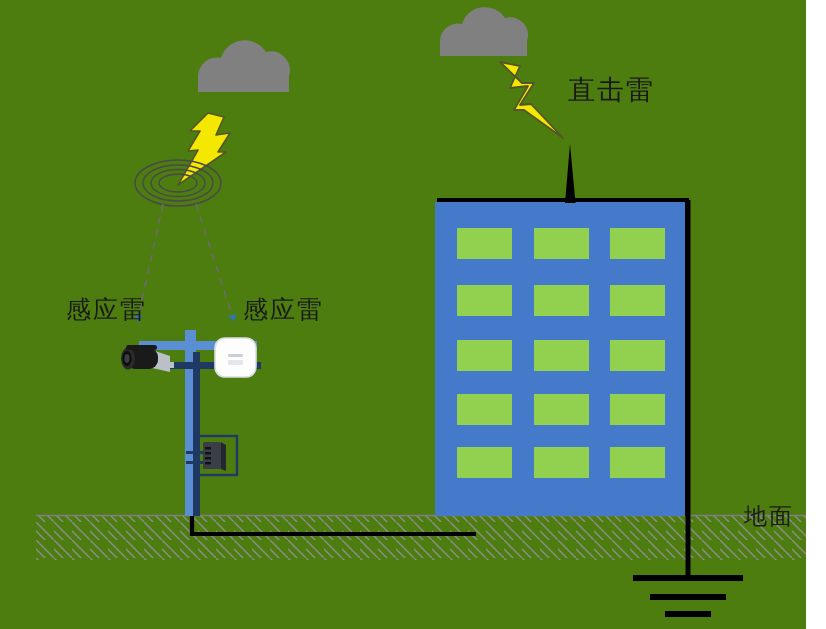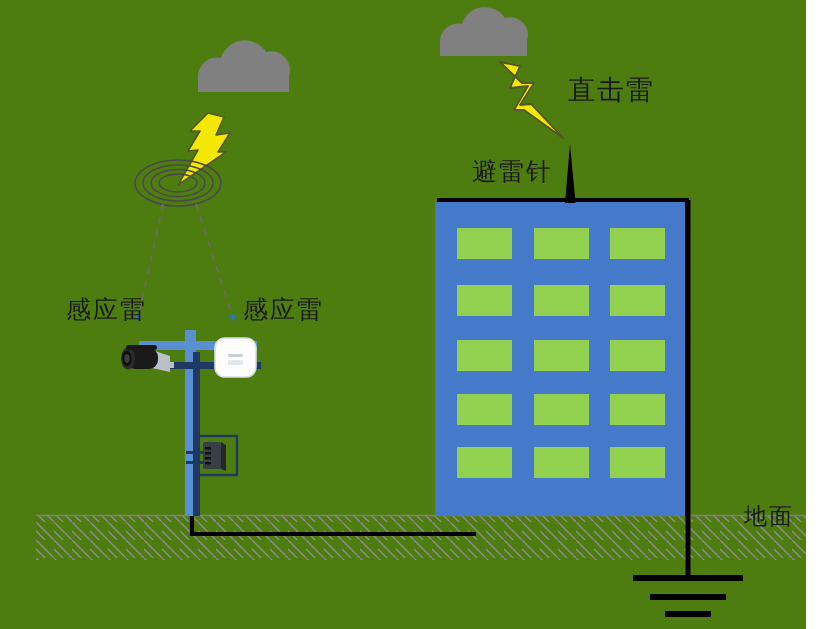--- a/index.html
+++ b/index.html
@@ -206,21 +206,20 @@
       <line x1="688" y1="200" x2="688" y2="578" stroke-width="5"></line>
       <line x1="633" y1="578" x2="743" y2="578" stroke-width="6"></line>
       <line x1="650" y1="597" x2="726" y2="597" stroke-width="6"></line>
       <line x1="665" y1="614" x2="711" y2="614" stroke-width="6"></line>
     </g>
 
   </svg>
 
   <div class="lbl lbl-lg" style="left:568px; top:72px;">直击雷</div>
 
-  <div class="lbl lbl-md" style="left:472px; top:155px;">避雷针</div>
 
   <div class="lbl lbl-md" style="left:66px; top:293px;">感应雷</div>
 
   <div class="lbl lbl-md" style="left:243px; top:293px;">感应雷</div>
 
   <div class="lbl lbl-sm" style="left:744px; top:501px;">地面</div>
 
 </div>
 
 </body></html>

